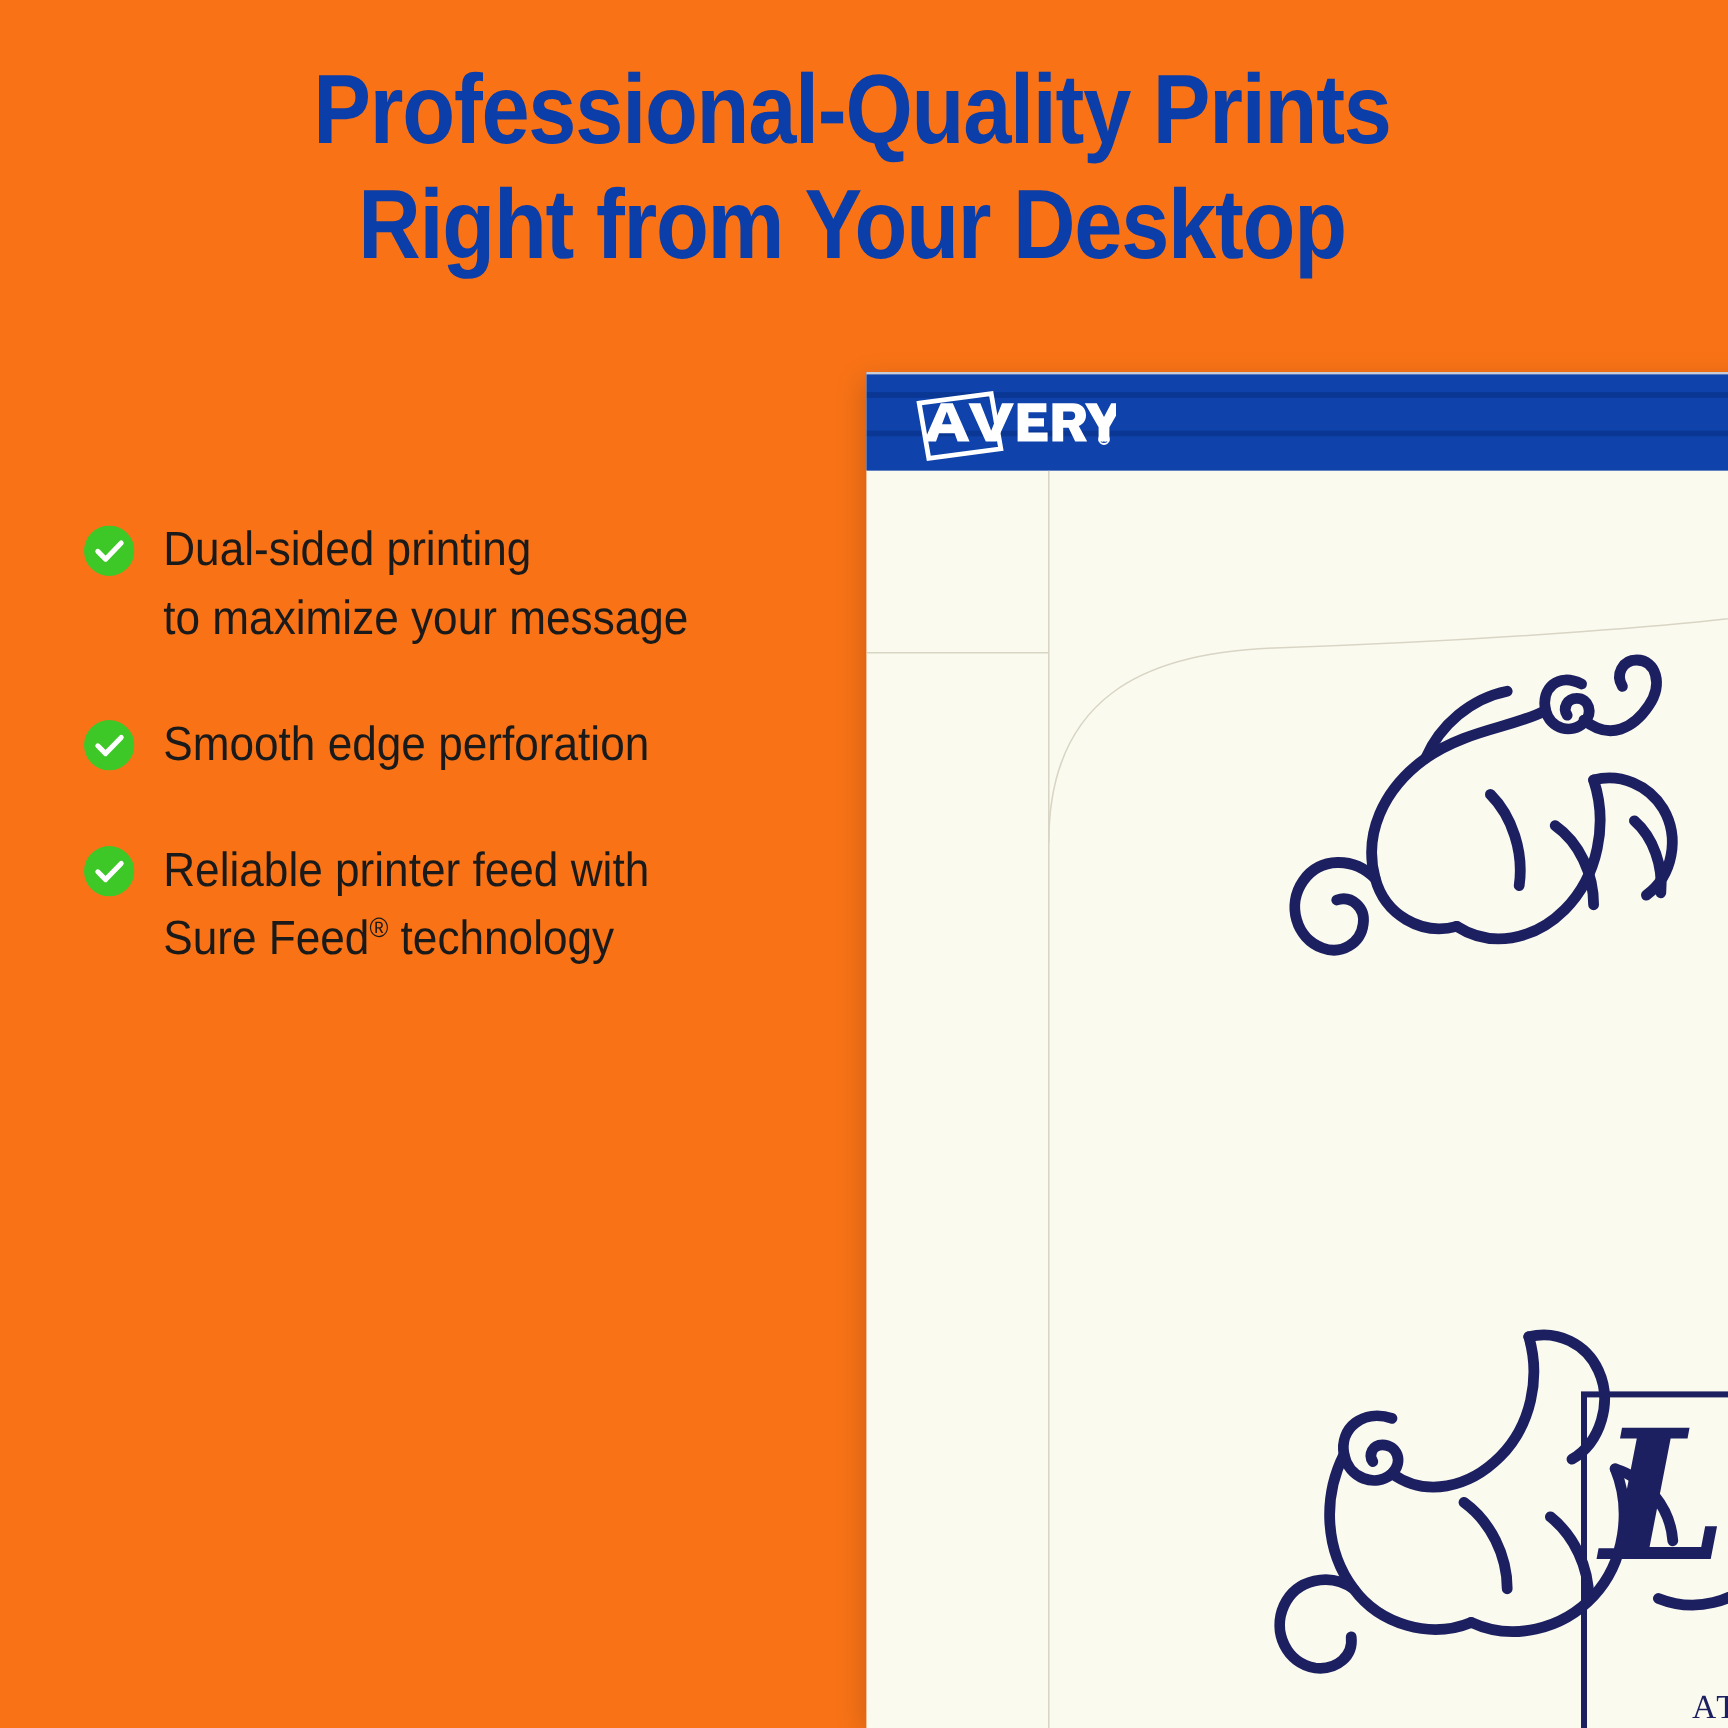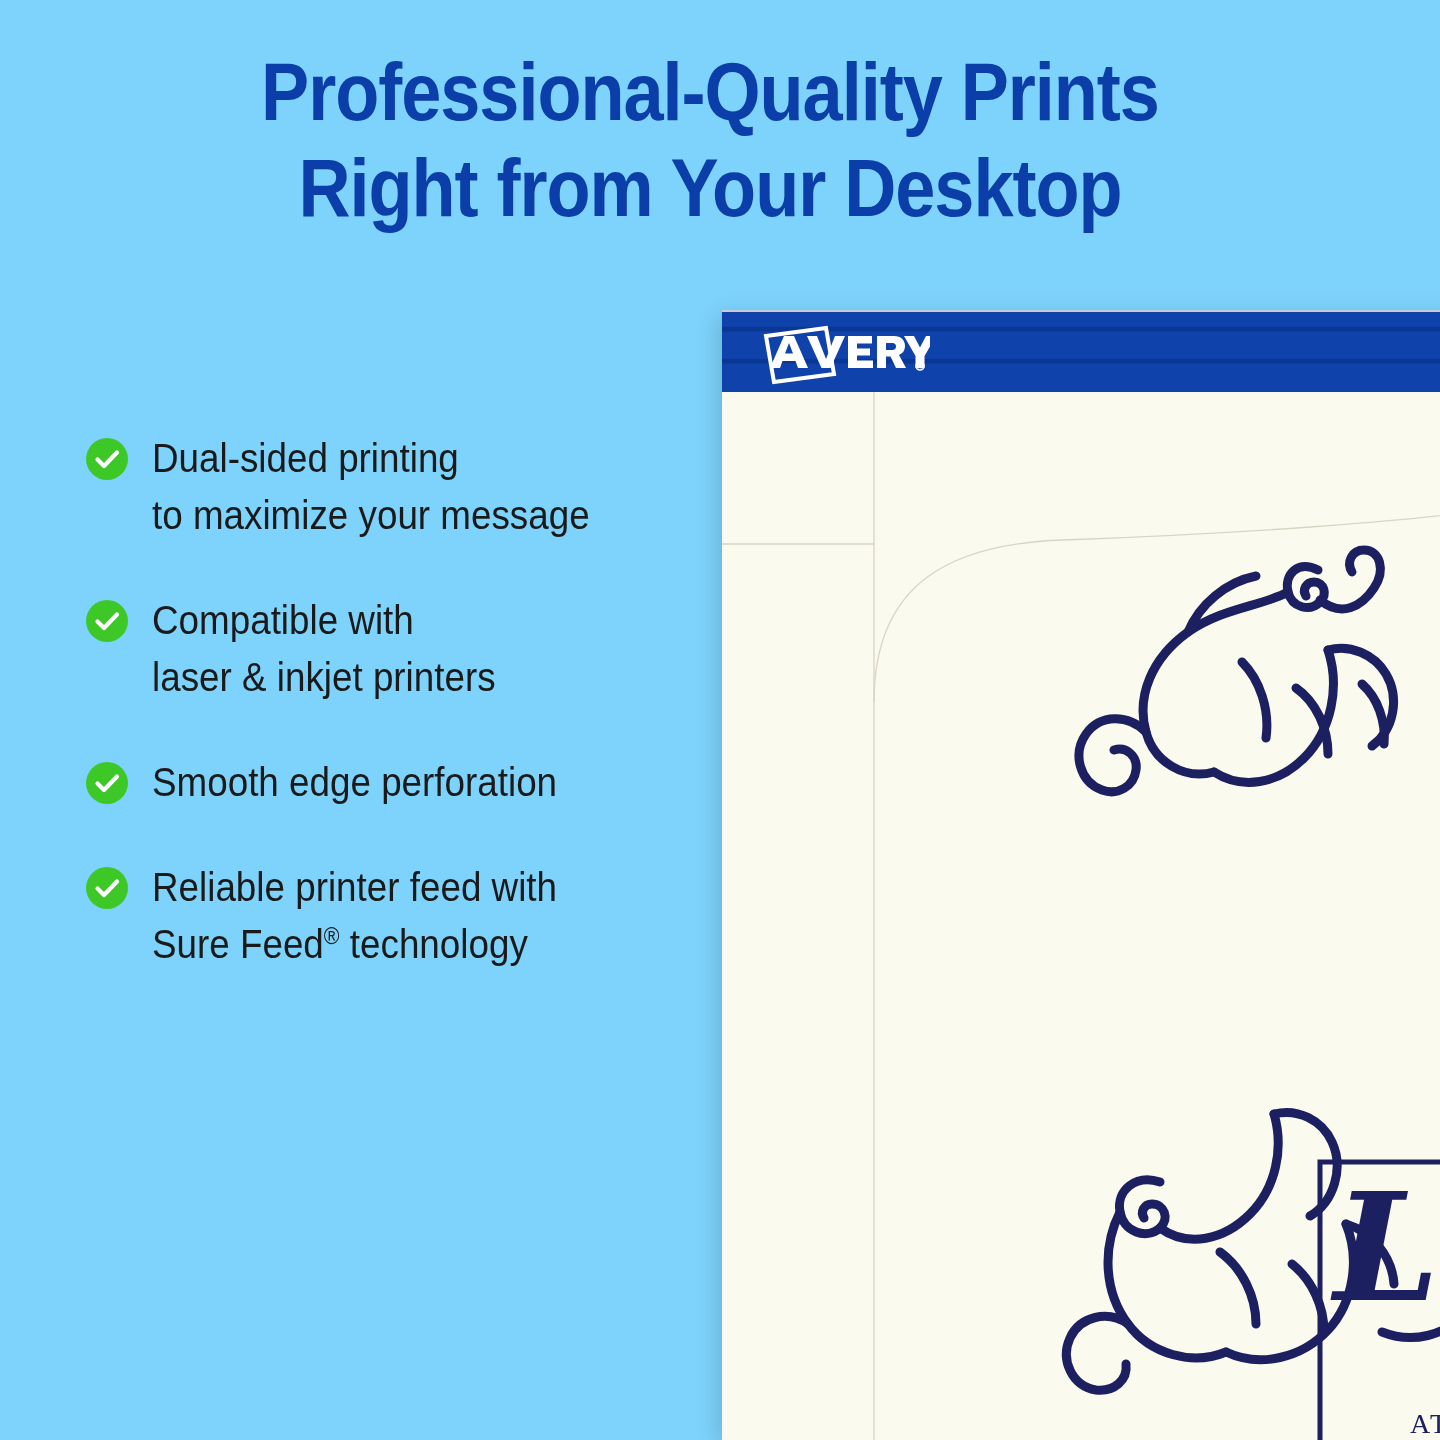--- a/index.html
+++ b/index.html
@@ -5,21 +5,21 @@
   * { margin:0; padding:0; box-sizing:border-box; }
   html, body {
     width:1440px; height:1440px;
     background:#f7f7f7;
     font-family:"Liberation Sans", sans-serif;
     overflow:hidden;
   }
   #stage {
     position:relative;
     width:1440px; height:1440px;
-    background:#7dd3fc;
+    background:#f97316;
     overflow:hidden;
   }
 
   
   #headline {
     position:absolute;
     left:0; top:44px;
     width:1420px;
     text-align:center;
     color:#0b3ea8;
@@ -29,21 +29,21 @@
     line-height:96px;
     letter-spacing:-1.2px;
     transform:scaleX(0.88);
     transform-origin:center top;
   }
   #headline .hl-line { display:block; white-space:nowrap; }
 
   
   #features {
     position:absolute;
-    left:86px; top:430px;
+    left:70px; top:430px;
     width:640px;
   }
   .feature {
     position:relative;
     display:flex;
     align-items:flex-start;
     margin-bottom:48px;
   }
   .feature:last-child { margin-bottom:16px; }
   .check-icon {
@@ -147,30 +147,20 @@
       <span class="check-icon">
         <svg viewBox="0 0 42 42">
             <circle cx="21" cy="21" r="21" fill="#3dc828"></circle>
             <path d="M11.5 21.5 L18 28 L31 14.5" stroke="#ffffff" stroke-width="4.2" fill="none" stroke-linecap="round" stroke-linejoin="round"></path>
           </svg>
       </span>
       <span class="feature-text">Dual-sided printing
 to maximize your message</span>
     </div>
 
-    <div class="feature">
-      <span class="check-icon">
-        <svg viewBox="0 0 42 42">
-            <circle cx="21" cy="21" r="21" fill="#3dc828"></circle>
-            <path d="M11.5 21.5 L18 28 L31 14.5" stroke="#ffffff" stroke-width="4.2" fill="none" stroke-linecap="round" stroke-linejoin="round"></path>
-          </svg>
-      </span>
-      <span class="feature-text">Compatible with
-laser &amp; inkjet printers</span>
-    </div>
 
     <div class="feature">
       <span class="check-icon">
         <svg viewBox="0 0 42 42">
             <circle cx="21" cy="21" r="21" fill="#3dc828"></circle>
             <path d="M11.5 21.5 L18 28 L31 14.5" stroke="#ffffff" stroke-width="4.2" fill="none" stroke-linecap="round" stroke-linejoin="round"></path>
           </svg>
       </span>
       <span class="feature-text">Smooth edge perforation</span>
     </div>

